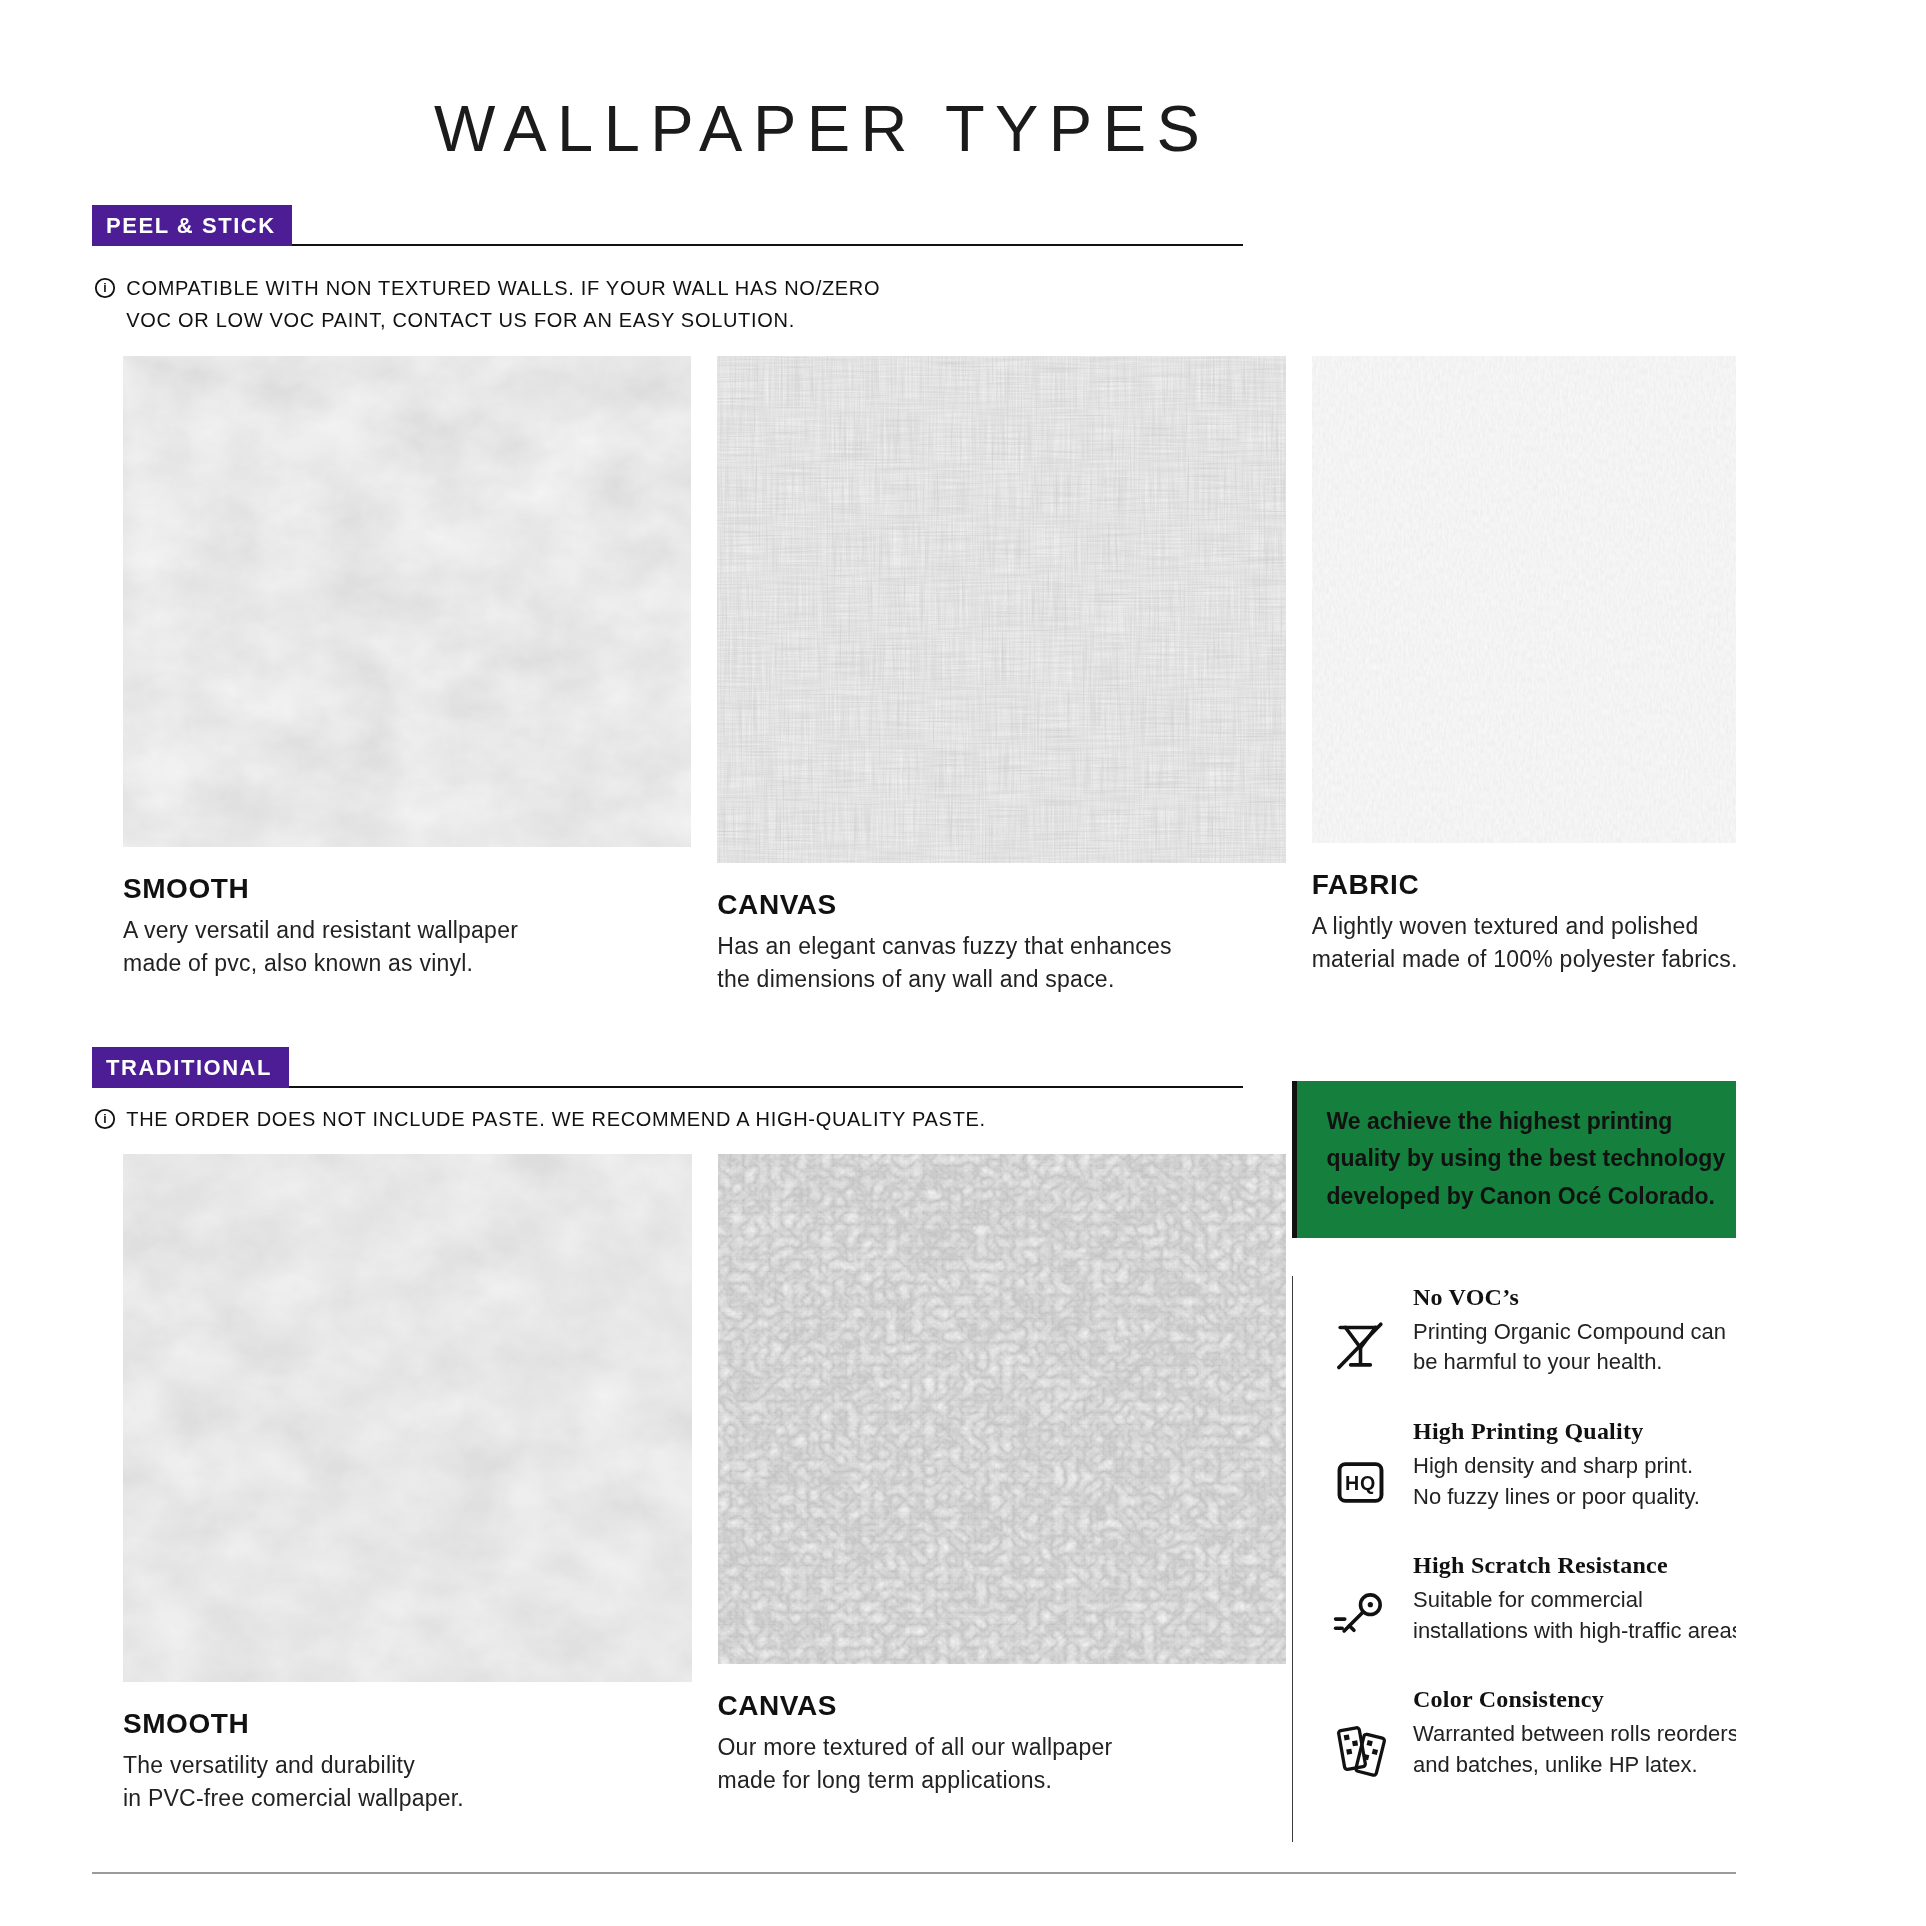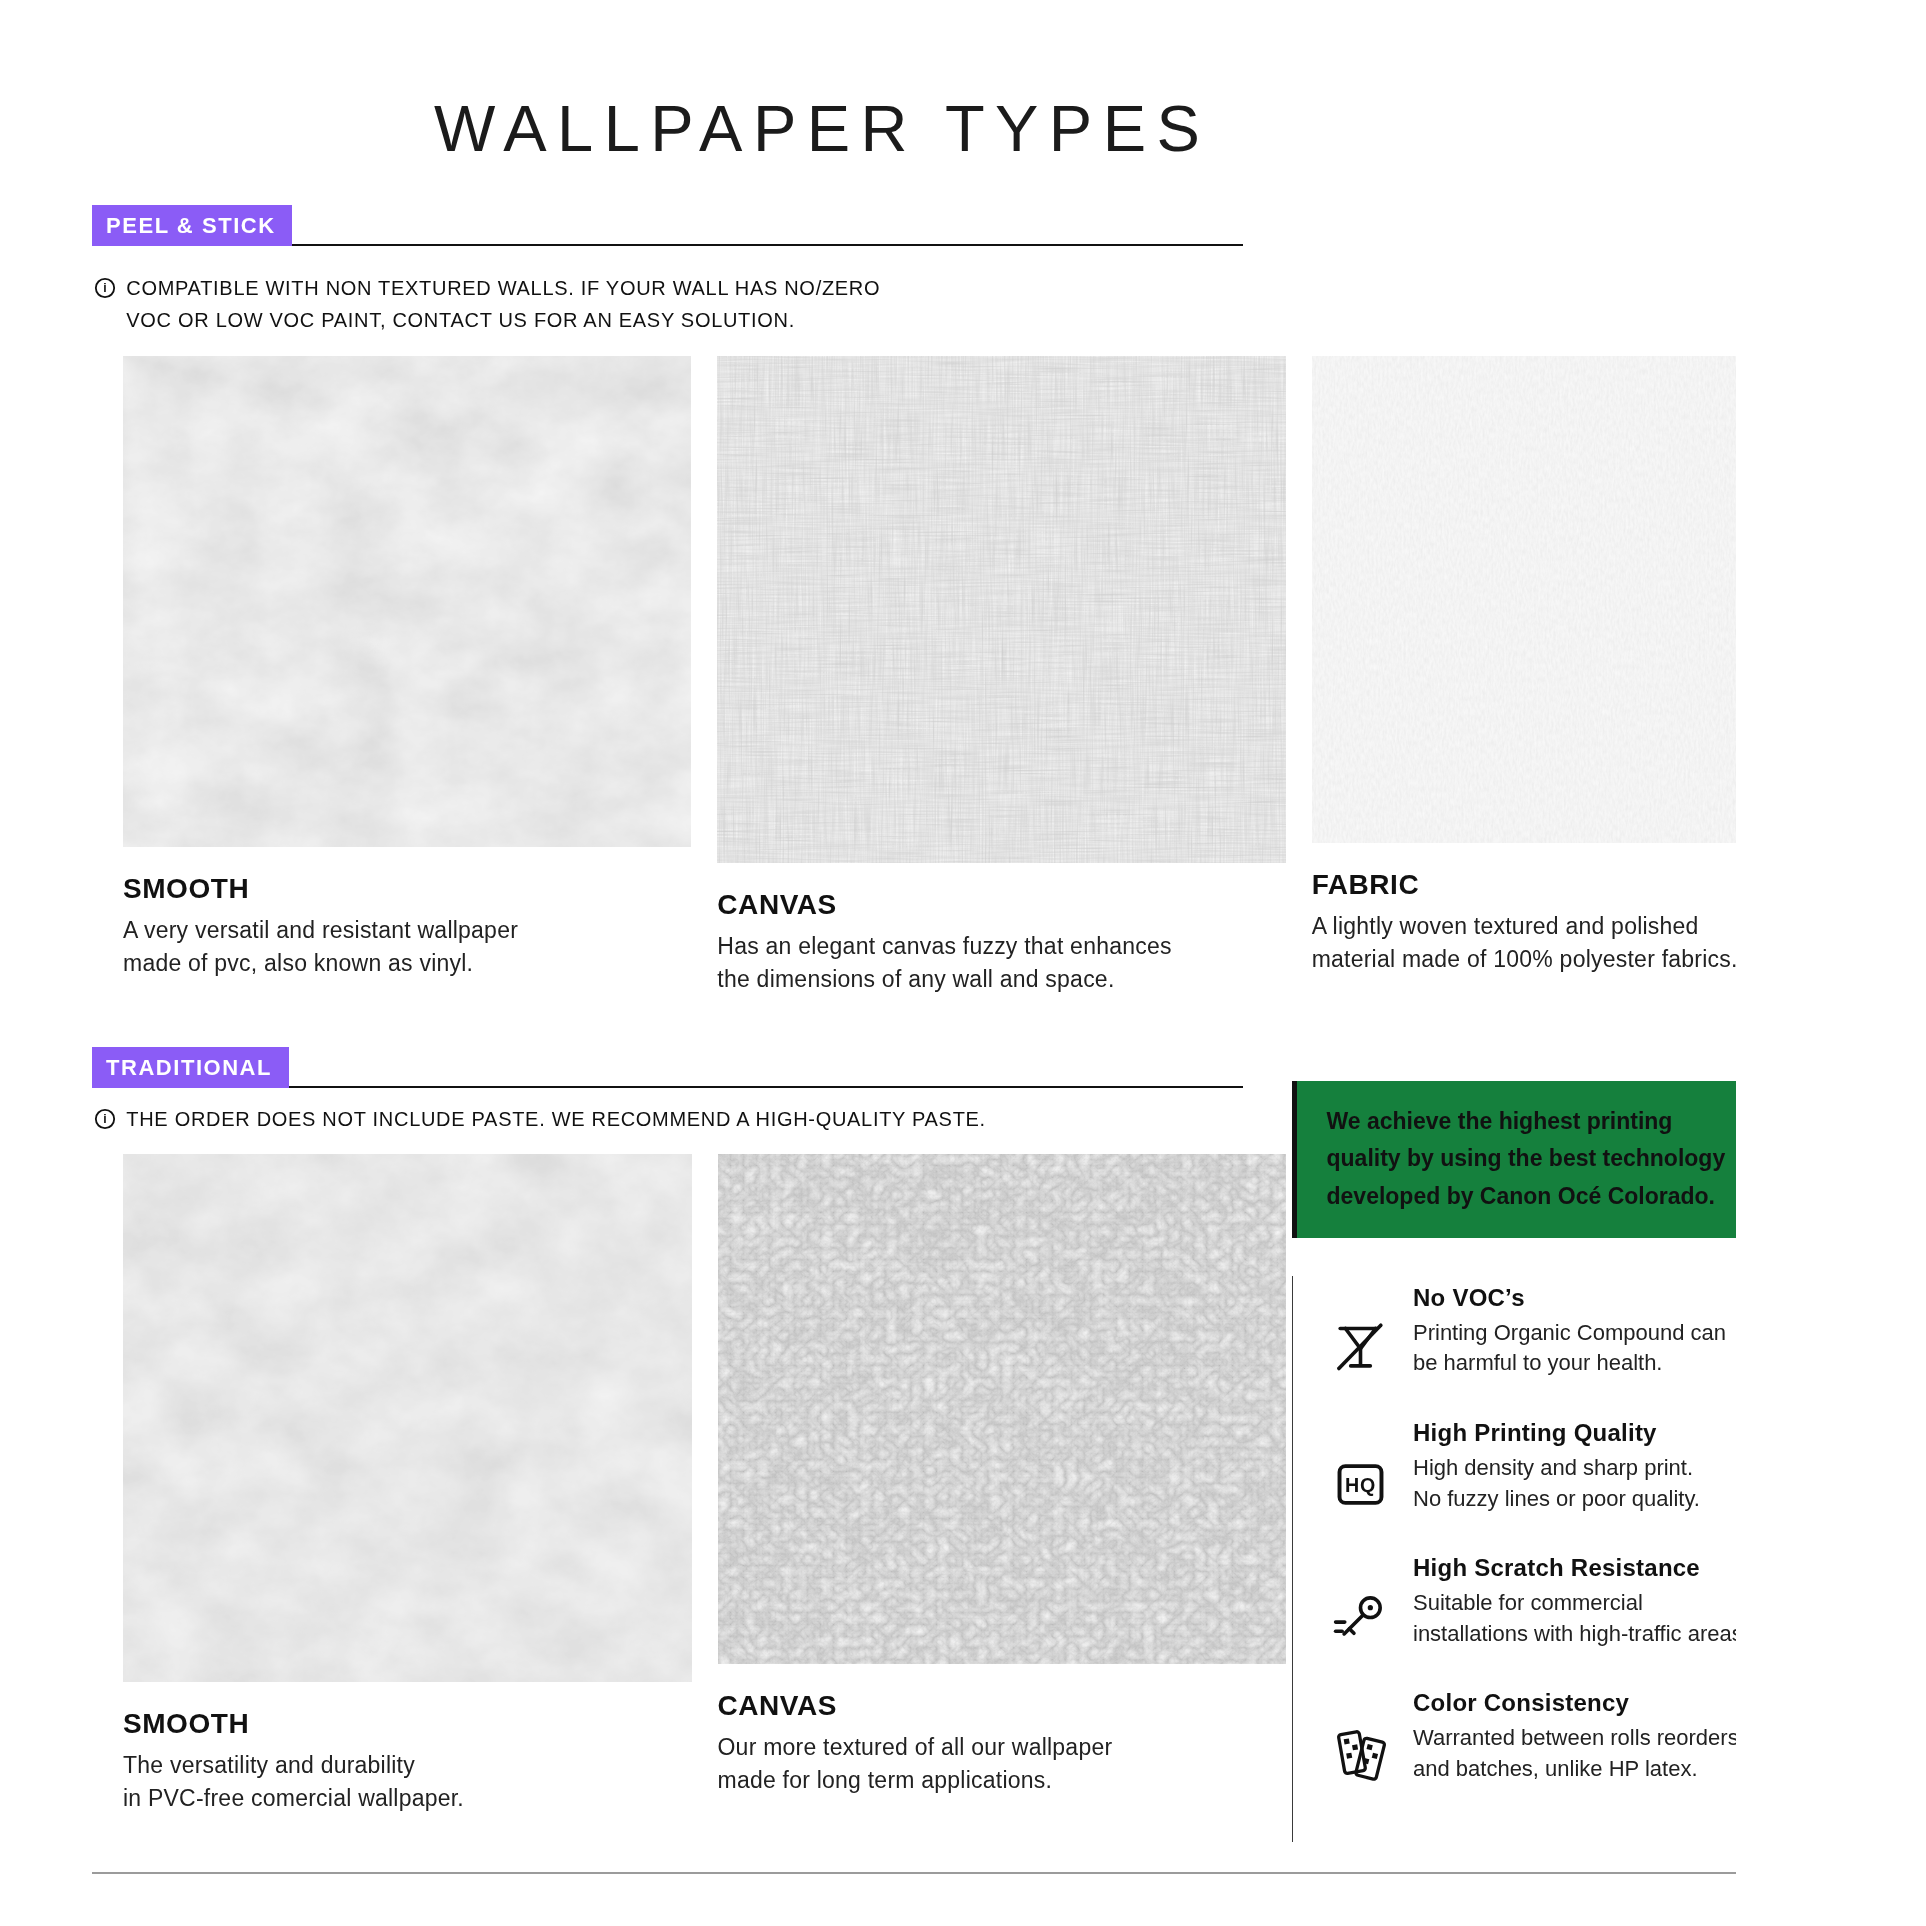--- a/index.html
+++ b/index.html
@@ -13,21 +13,21 @@
 
   .title {
     position:absolute; left:434px; top:91px; margin:0;
     font-size:65px; font-weight:400; letter-spacing:0.16em; color:#1b1b1b;
     white-space:nowrap;
   }
 
   .section-header { position:absolute; left:92px; width:1151px; display:flex; align-items:flex-end; }
   .sh1 { top:205px; } .sh2 { top:1047px; }
   .section-label {
-    background:#8b5cf6; color:#fff; font-size:22px; font-weight:700;
+    background:#4c1d95; color:#fff; font-size:22px; font-weight:700;
     letter-spacing:0.07em; padding:7.7px 16.7px 7.7px 14px; white-space:nowrap;
   }
   .section-rule { flex:1; height:2.6px; background:#111; }
 
   .note { position:absolute; left:94px; display:flex; gap:10.3px; align-items:flex-start; }
   .note1 { top:272px; } .note2 { top:1103px; }
   .info-icon { width:22px; height:22px; margin-top:4.5px; flex:0 0 22px; }
   .note-text { font-size:20px; letter-spacing:0.035em; line-height:1.6; color:#111; }
 
   .row { position:absolute; left:92px; display:grid; gap:26px;padding-left:31px; }
@@ -48,21 +48,21 @@
   .qbox-text { font-size:23px; line-height:1.62; color:#111; }
 
   .features {
     position:absolute; left:1292px; top:1276px; width:568px; height:566px; box-sizing:border-box;
     border-left:1.9px solid #3a3a3a; padding:7.7px 0 0 36px;
     display:flex; flex-direction:column; gap:40px;
   }
   .feature { display:flex; gap:22px; }
   .f-icon { width:62px; flex:0 0 62px; display:flex; justify-content:center; align-items:flex-end; }
   .f-icon svg { width:59px; height:59px; }
-  .f-title { font-size:24px; font-weight:700; color:#111; margin-bottom:6.4px; letter-spacing:0.01em; }
+  .f-title { font-size:24px; font-weight:700; color:#111; margin-bottom:6.4px; letter-spacing:0.01em;font-family:Liberation Serif, serif; }
   .f-desc { font-size:22px; line-height:1.38; color:#222; }
 
   .bottom-rule { position:absolute; left:92px; top:1872px; width:1757px; height:1.9px; background:#9b9b9b; }
 
   .preline { white-space:pre-line; }
 </style>
 </head>
 <body>
 
 <div class="page">

